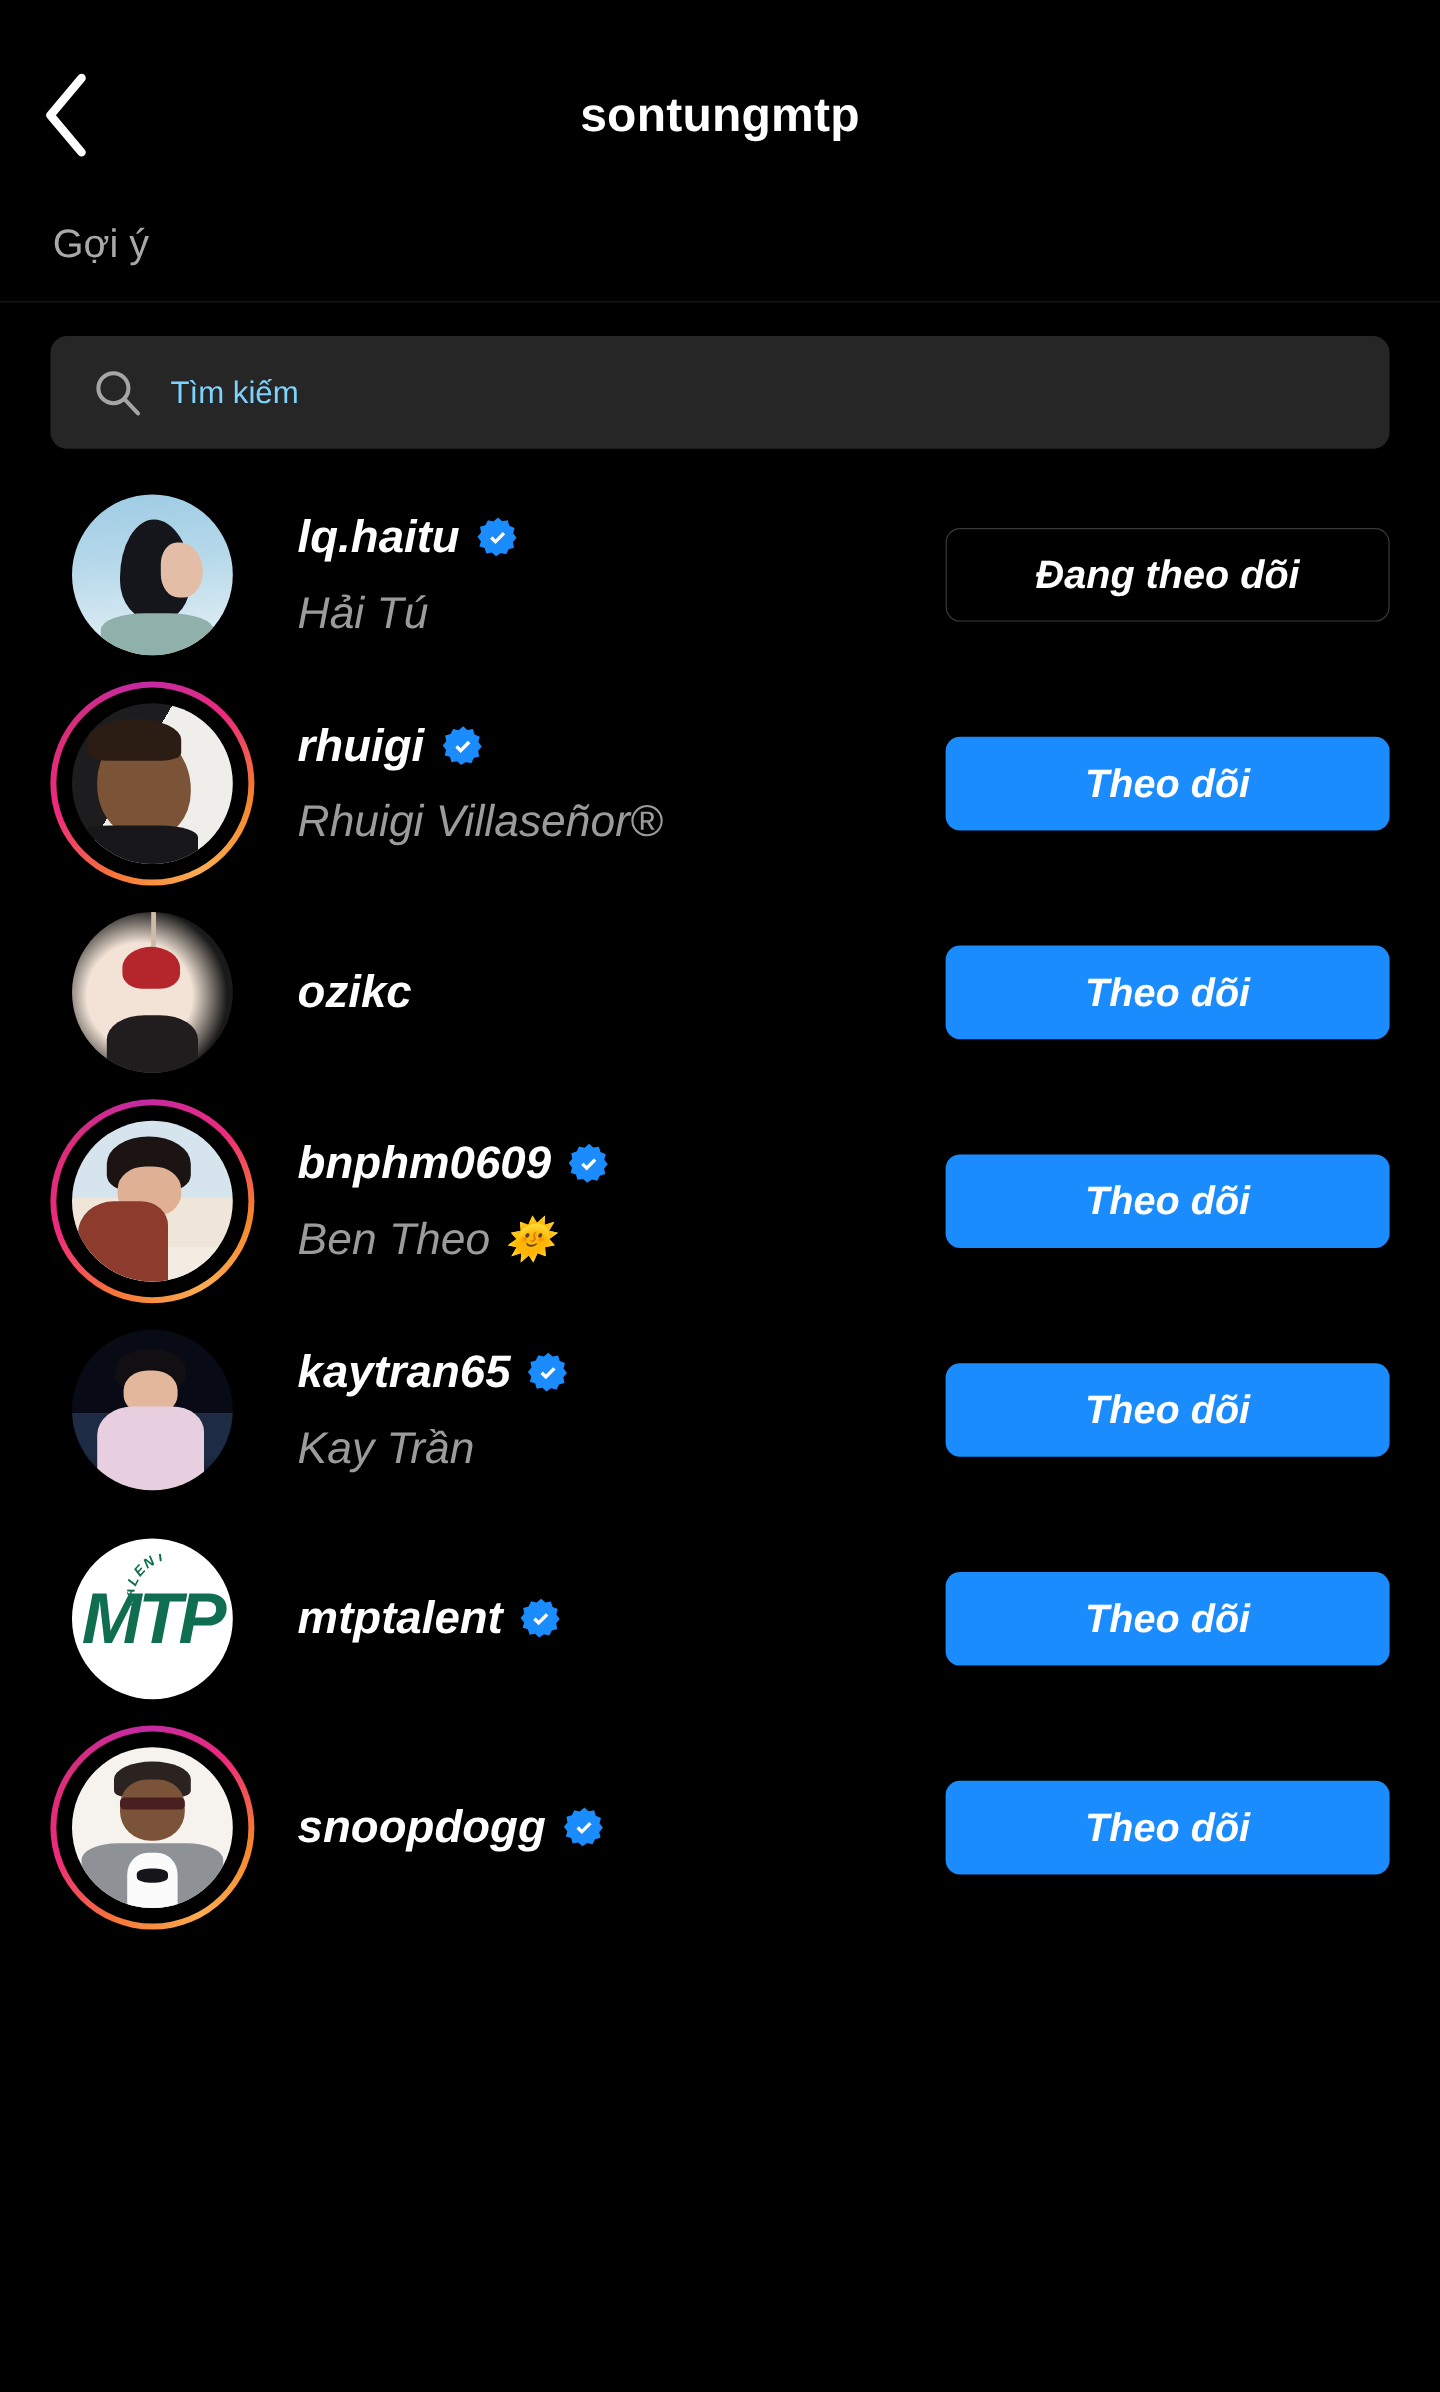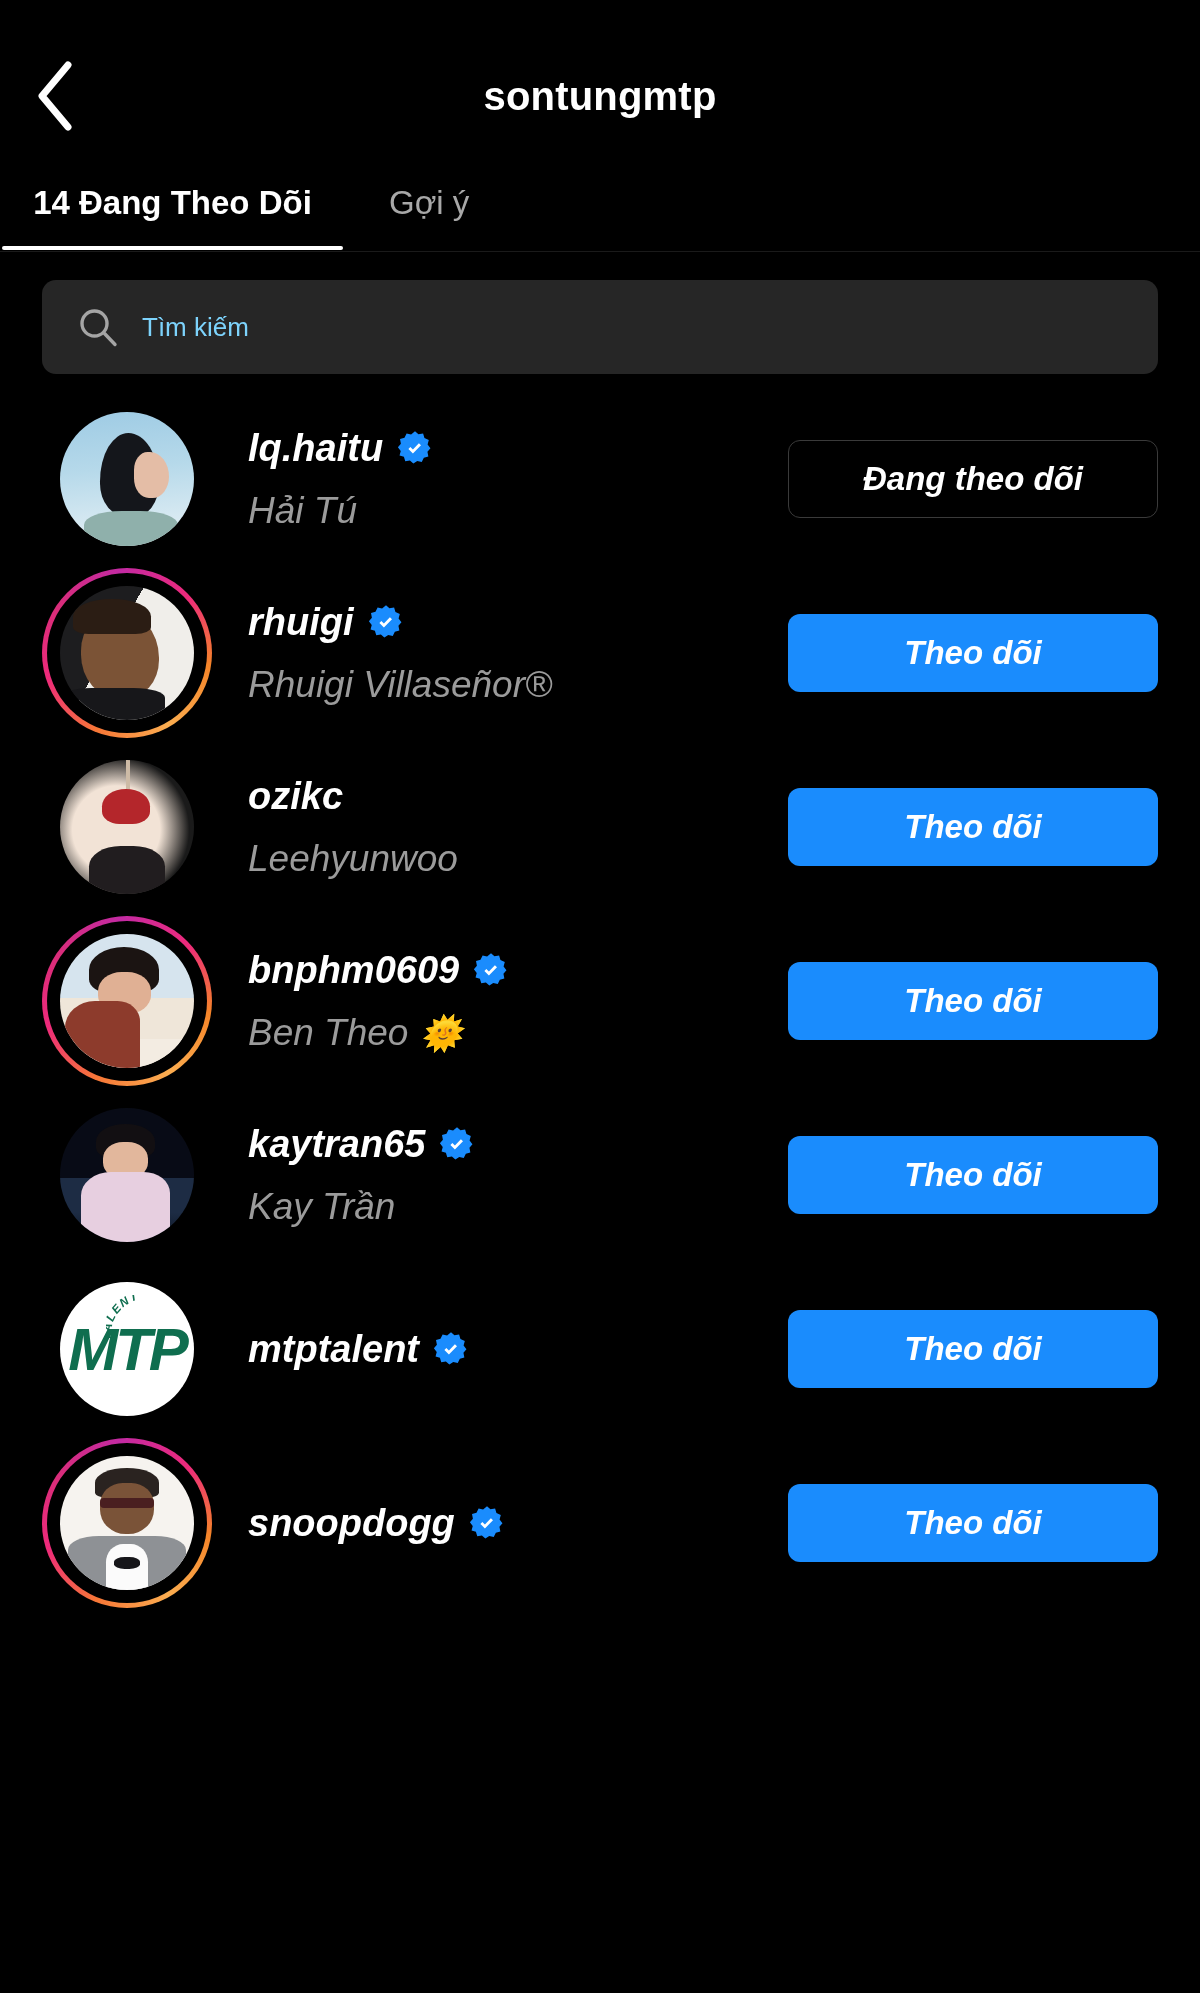--- a/index.html
+++ b/index.html
@@ -215,23 +215,20 @@
     <span>
       <svg width="48" height="74" viewBox="0 0 48 74" fill="none">
         <path d="M36 6 L10 37 L36 68" stroke="#ffffff" stroke-width="7" stroke-linecap="round" stroke-linejoin="round"></path>
       </svg>
     </span>
   </div>
   <div class="header-title">sontungmtp</div>
 </div>
 
 <div class="tabbar">
-  <div class="tab t1 active">
-    <span>14 Đang Theo Dõi</span>
-  </div>
   <div class="tab t2">
     <span>Gợi ý</span>
   </div>
 </div>
 
 <div class="search-wrap">
   <div class="search-box">
     <span class="search-icon">
       <svg width="44" height="44" viewBox="0 0 44 44" fill="none">
         <circle cx="18.5" cy="18.5" r="12.5" stroke="#a5a5a5" stroke-width="3.4"></circle>
@@ -303,23 +300,20 @@
     <div class="avatar-holder">
       <div class="avatar plain a-ozikc">
         <div class="strap"></div>
           <div class="hair"></div>
           <div class="body"></div>
       </div>
     </div>
     <div class="meta">
       <div class="uname-line">
         <span class="uname">ozikc</span>
-      </div>
-      <div class="fullname">
-        <span>Leehyunwoo</span>
       </div>
     </div>
     <div class="action">
       <div class="btn follow">Theo dõi</div>
     </div>
   </div>
 
   <div class="row">
     <div class="avatar-holder">
       <div class="ring"></div>

